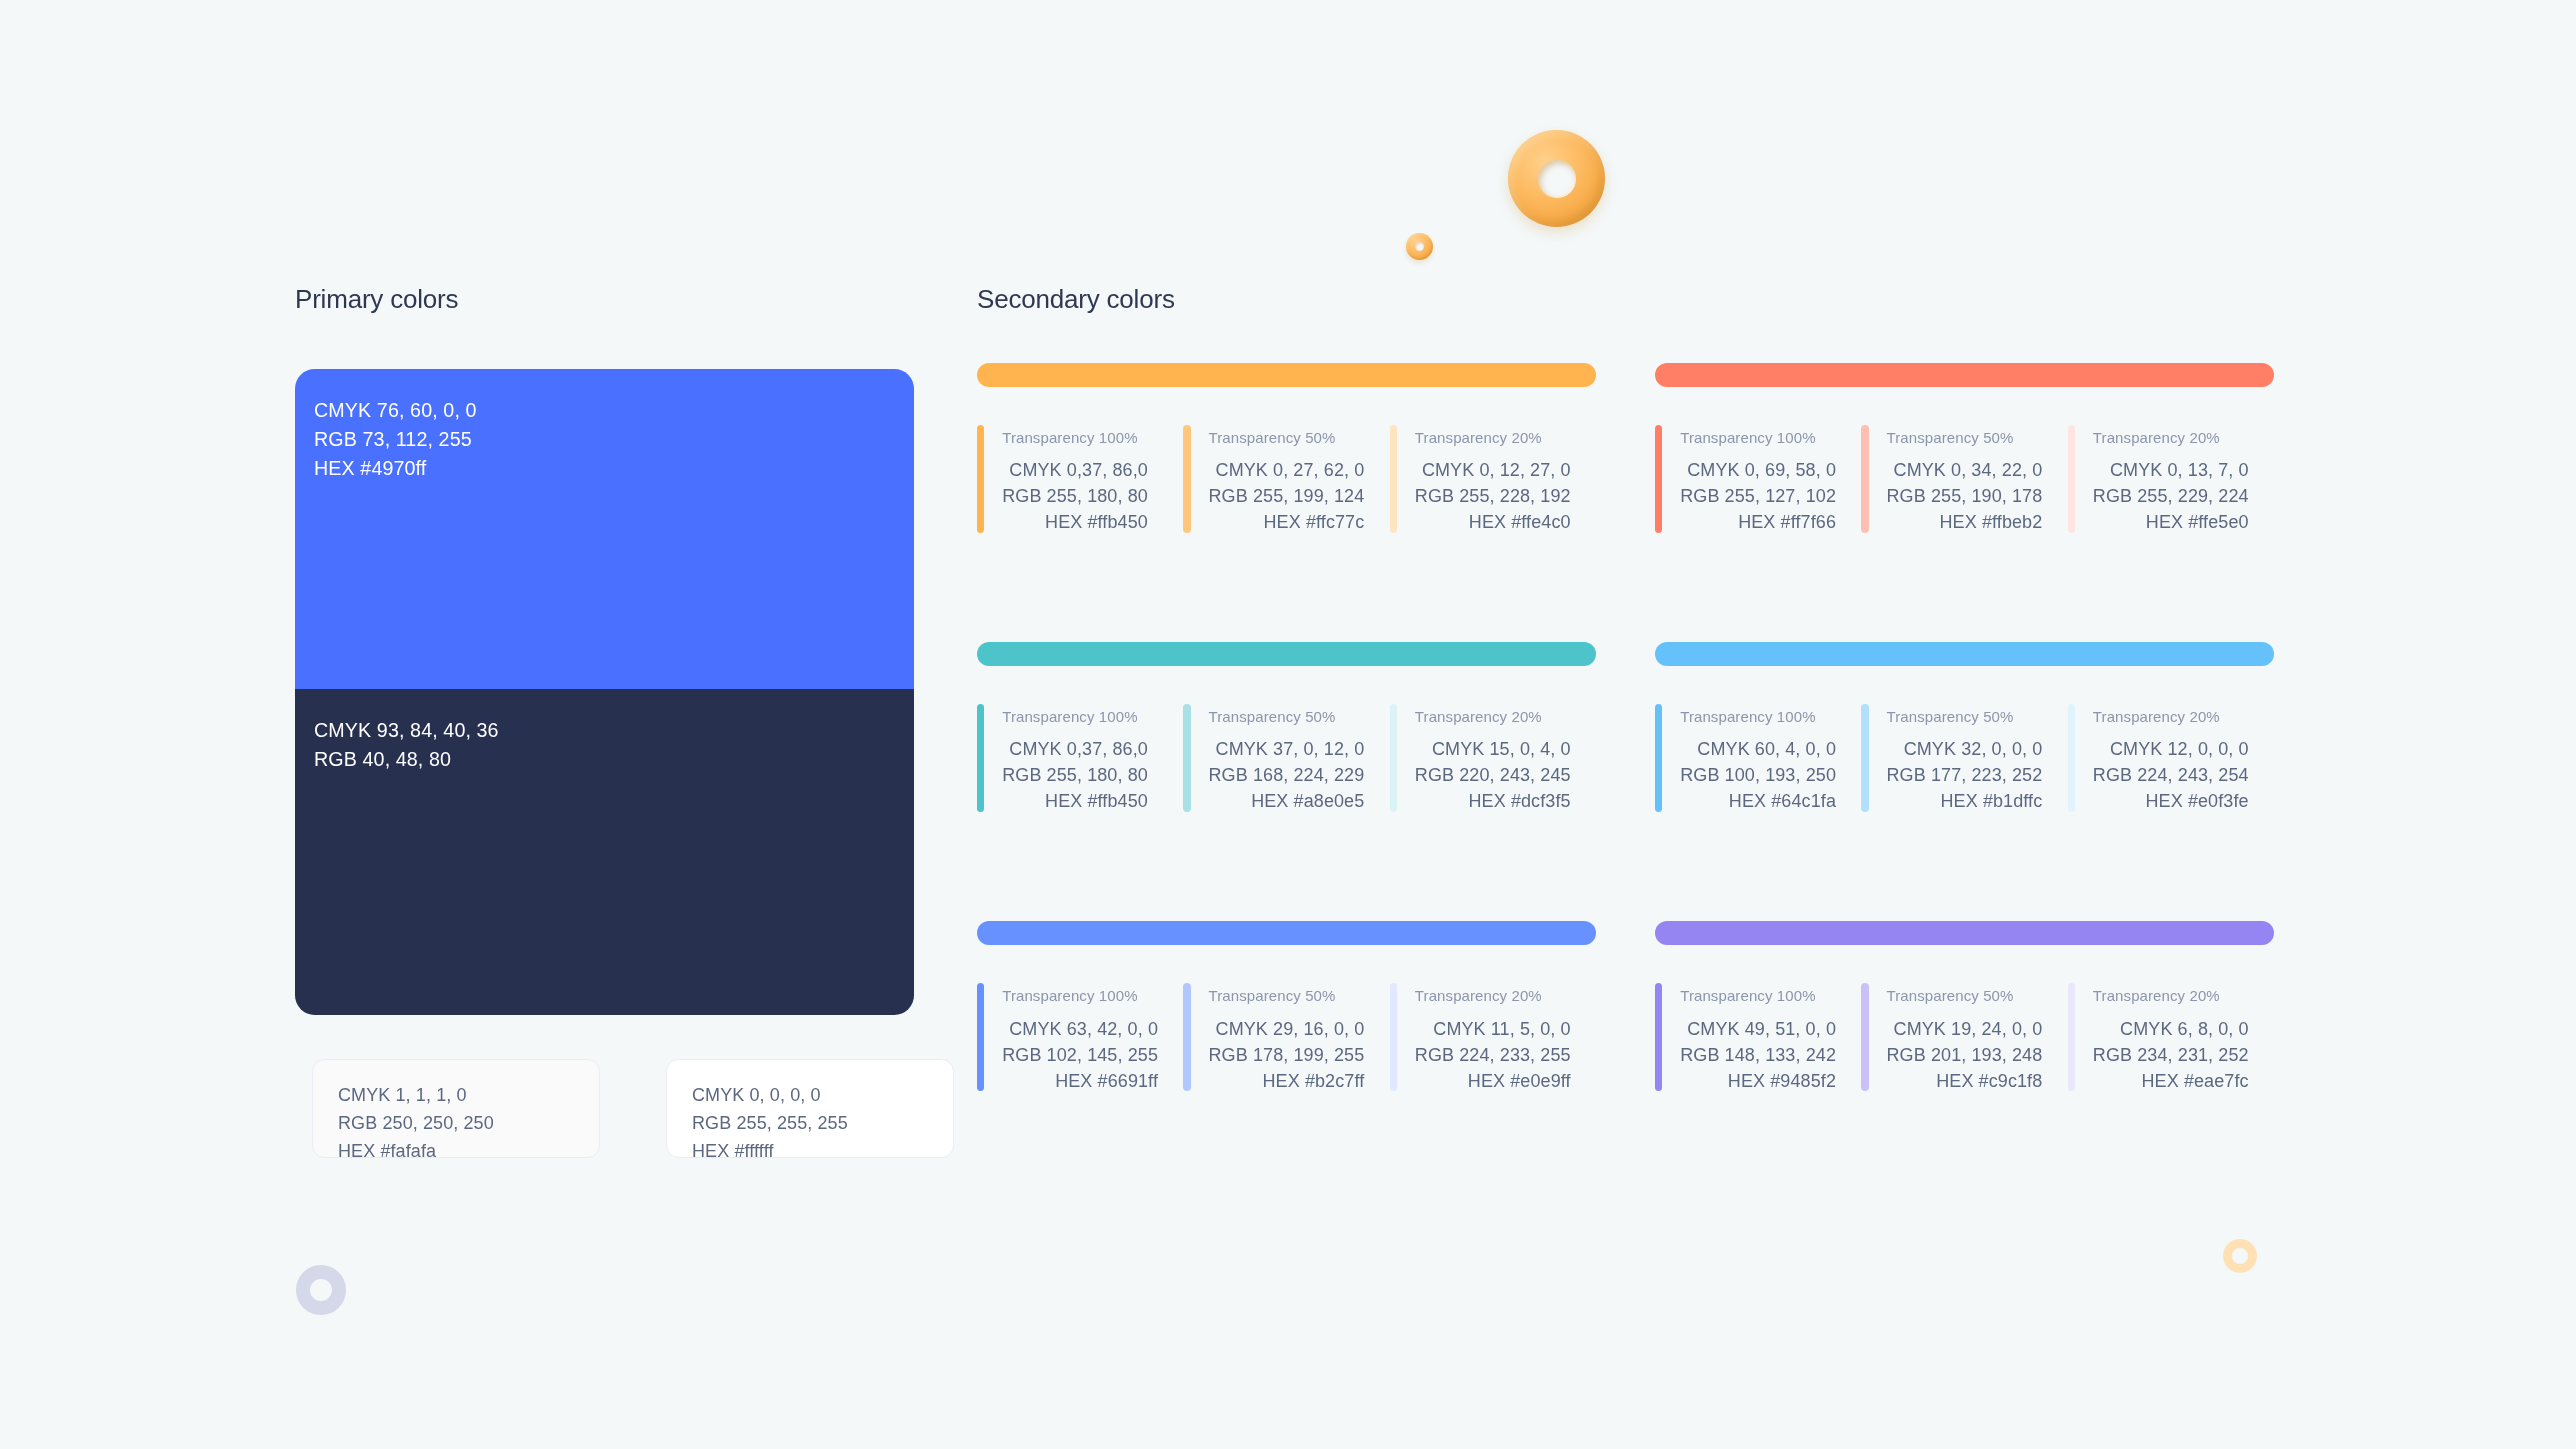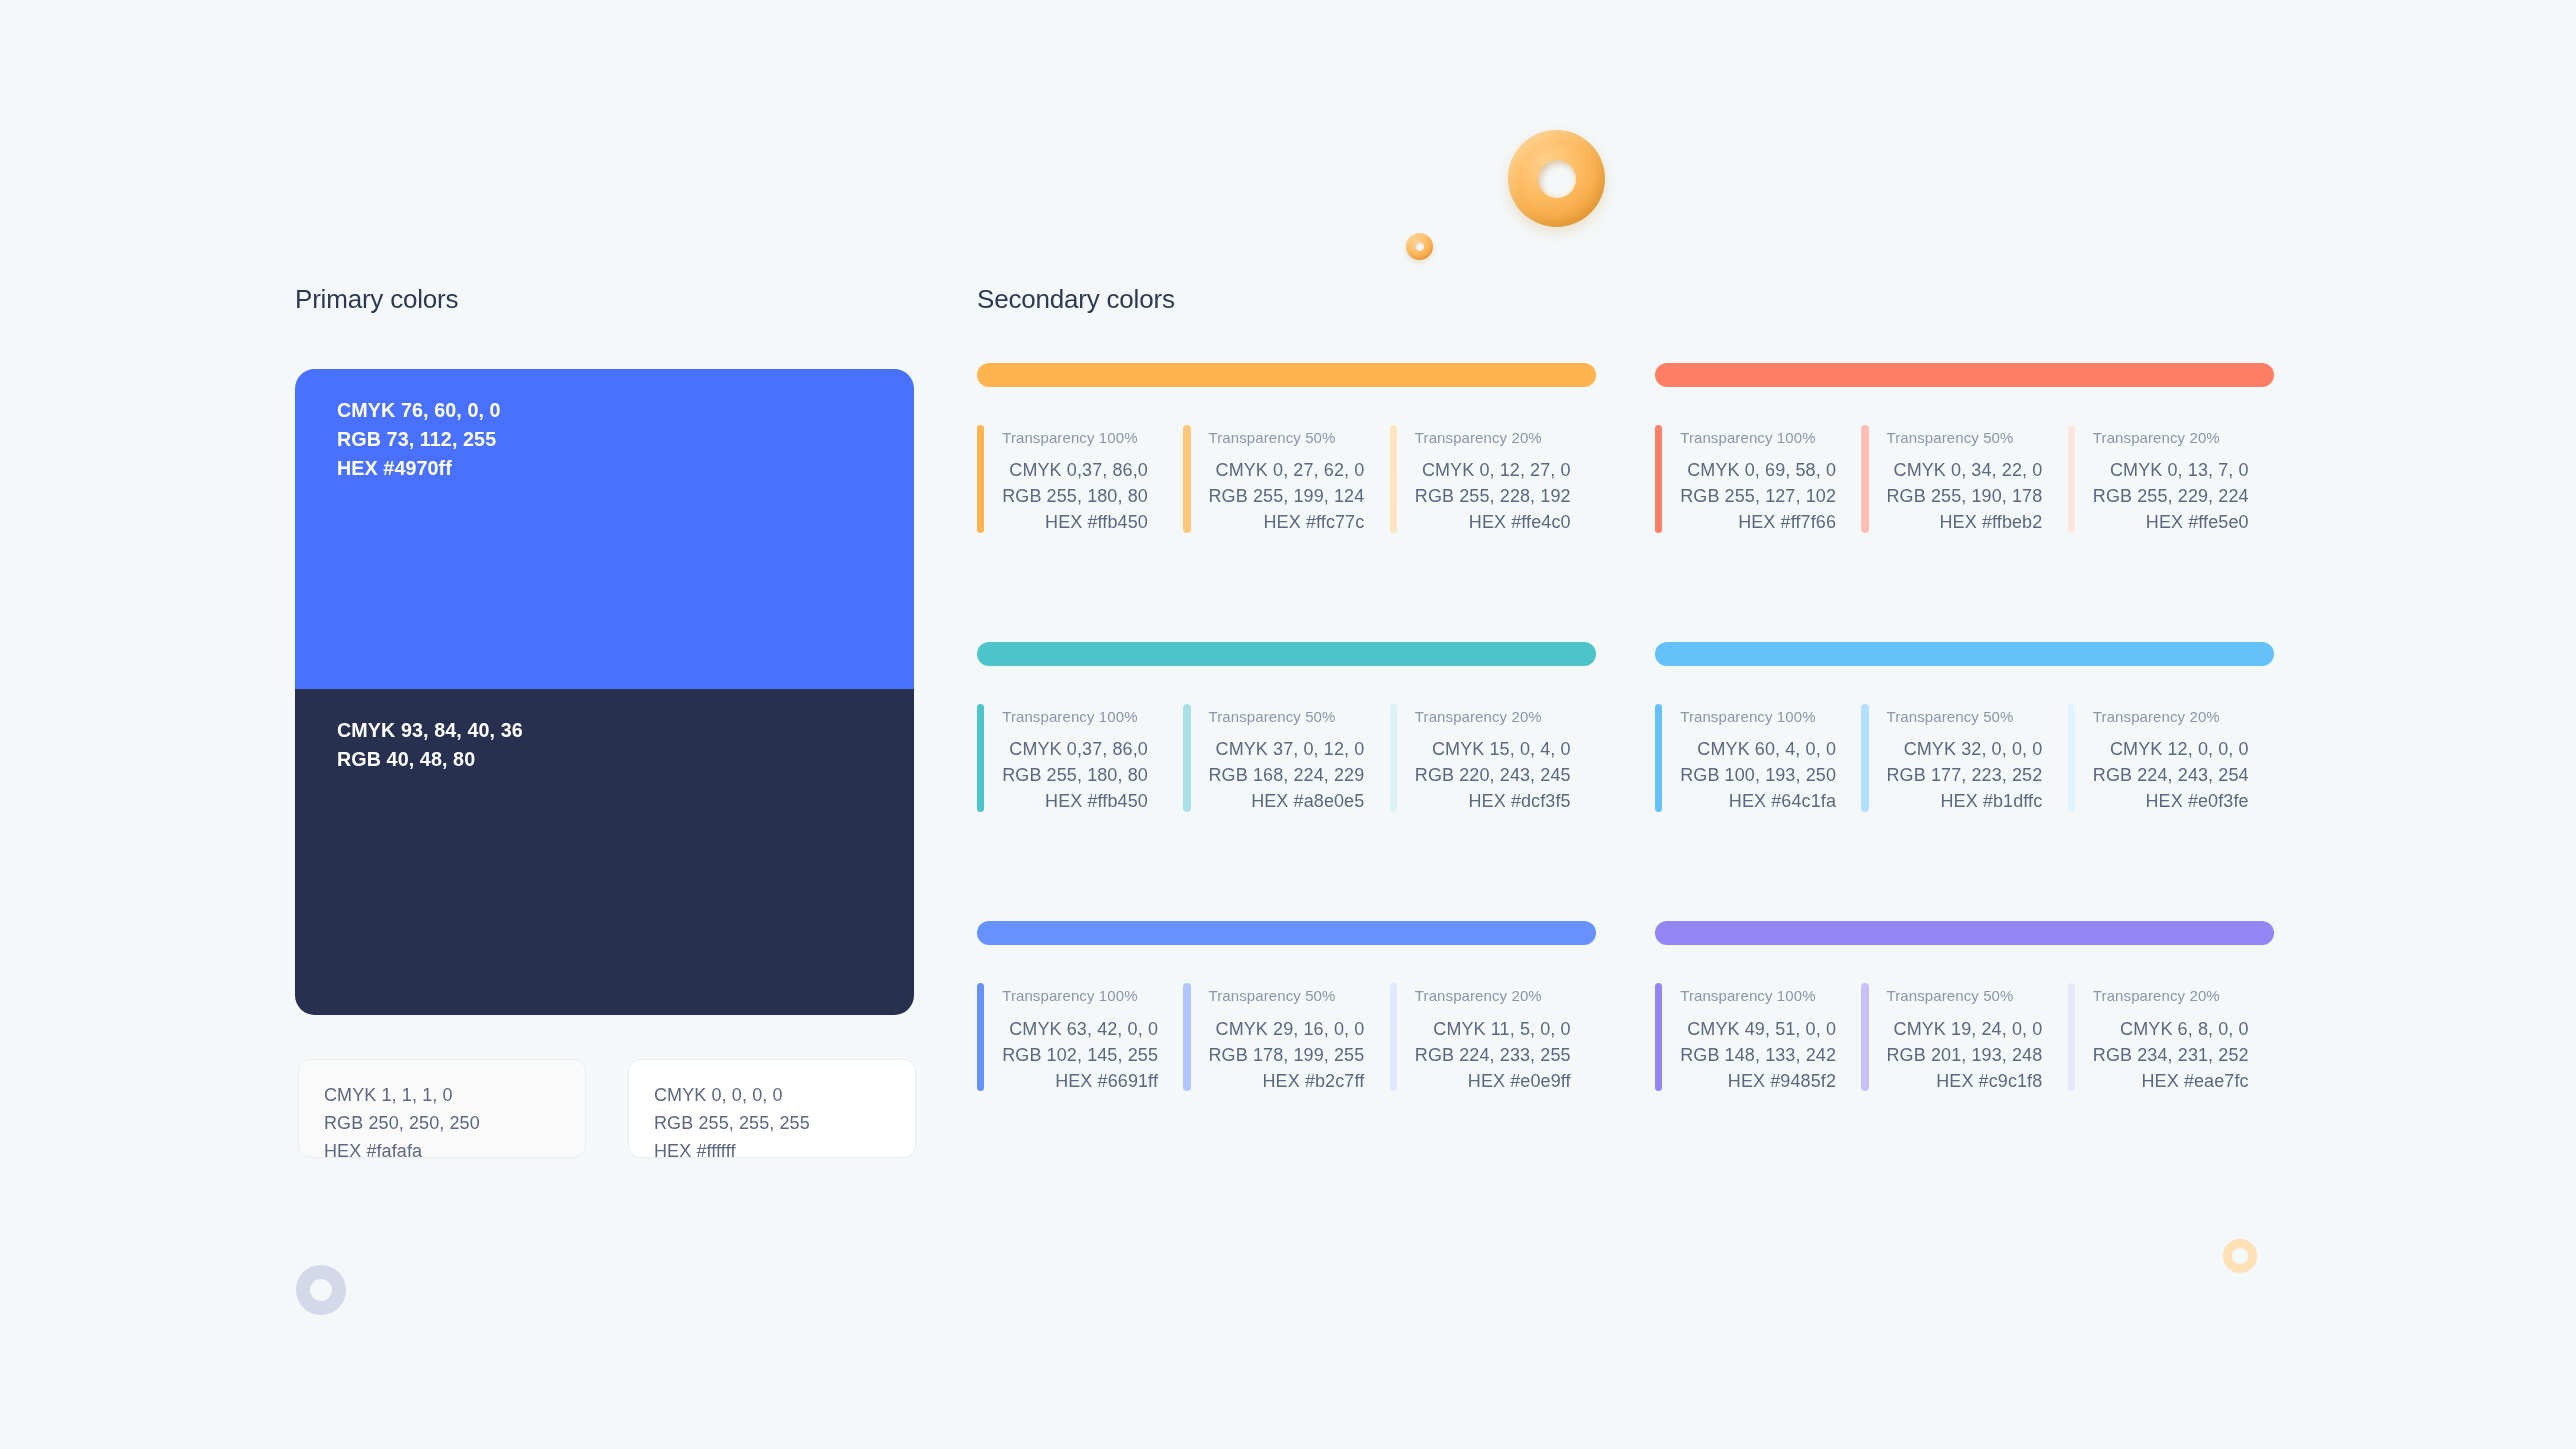--- a/index.html
+++ b/index.html
@@ -97,44 +97,43 @@
   #primary-panel {
     position: absolute;
     left: 295px; top: 369px;
     width: 619px; height: 646px;
     border-radius: 19.7px;
     overflow: hidden;
     display: flex;
     flex-direction: column;
   }
   .primary-half {
-    padding: 27px 0 0 42px;
-    font-weight: bold;
+    padding: 27px 0 0 19px;
   }
   #primary-blue {
     height: 324px;
     background: #4970ff;
   }
   #primary-dark {
     height: 330px;
     background: #283050;
   }
   .primary-line {
     font-size: 19.7px;
     line-height: 29px;
     color: #ffffff;
     letter-spacing: 0.1px;
     white-space: nowrap;
   }
 
   #neutral-row {
     position: absolute;
-    left: 298px; top: 1059px;
+    left: 312px; top: 1059px;
     display: flex;
-    gap: 42px;
+    gap: 66px;
   }
   .neutral-card {
     width: 288px; height: 99px;
     border-radius: 12.5px;
     border: 0.9px solid #e9edf2;
     padding: 20.6px 0 0 25px;
   }
   #neutral-card-fafafa { background: #fafafa; }
   #neutral-card-ffffff { background: #ffffff; }
   .neutral-line {

